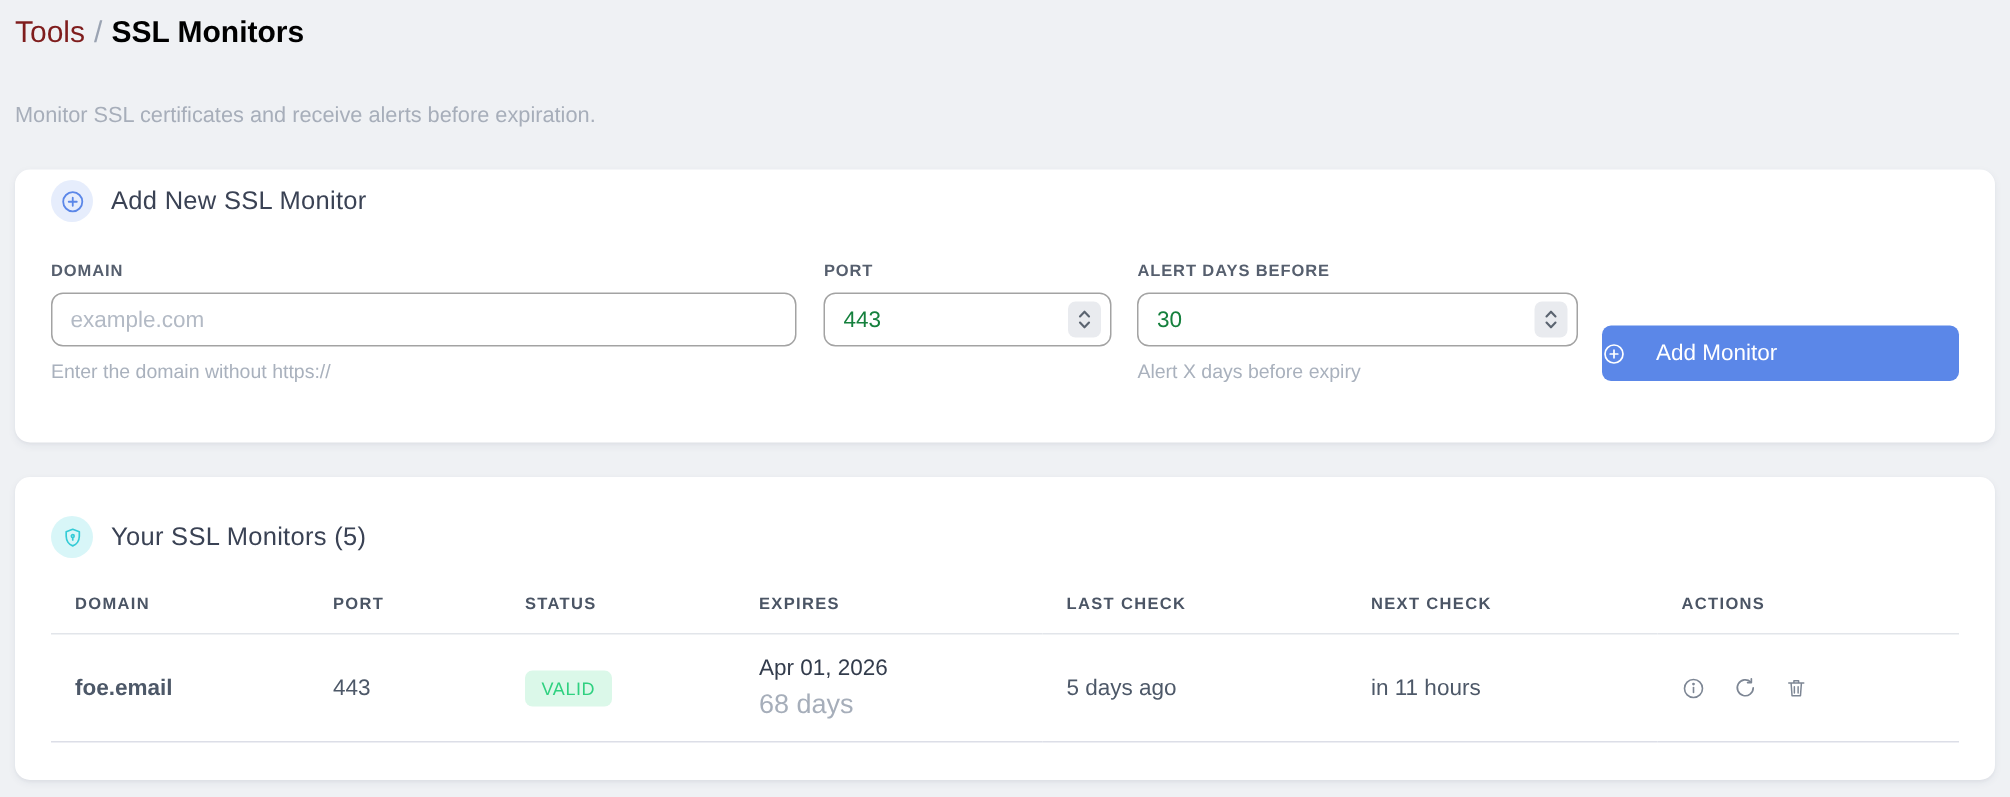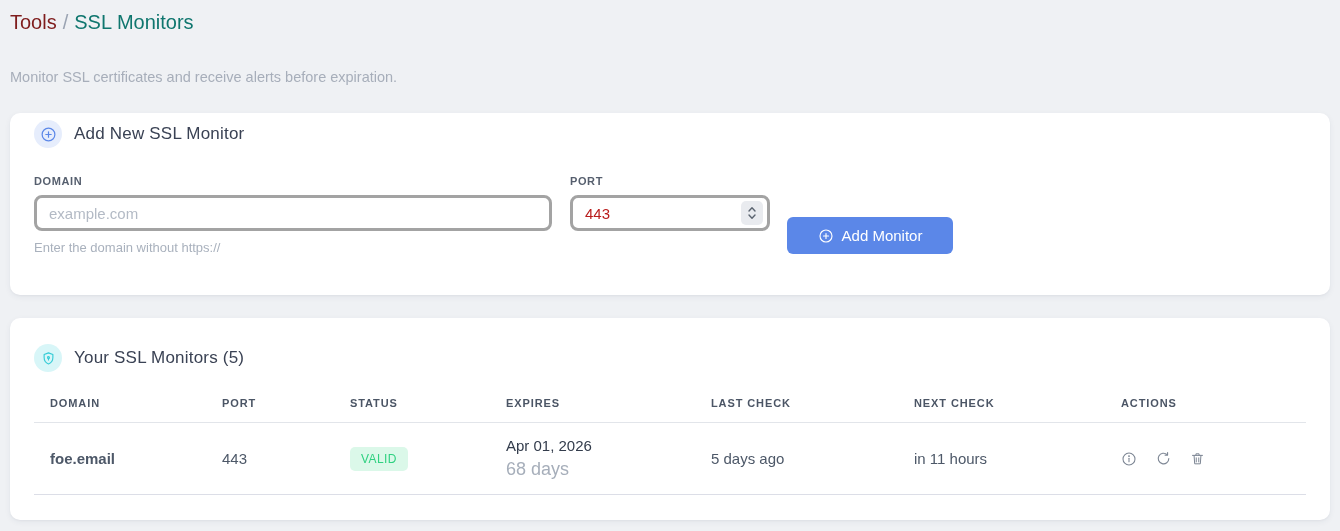--- a/index.html
+++ b/index.html
@@ -8,21 +8,21 @@
     background: #eff1f4;
     font-family: "Liberation Sans", sans-serif;
     color: #333c4c;
   }
   .page { padding: 8px 10px 0 10px; }
 
   
   .breadcrumb { font-size: 20px; line-height: 28px; }
   .crumb-parent { color: #7f1d1d; font-weight: 400; }
   .crumb-sep { color: #9aa3b2; margin: 0 6px; }
-  .crumb-current { color: #0f766e; font-weight: 400; }
+  .crumb-current { color: #000000; font-weight: 700; }
   .subtitle { margin-top: 33px; font-size: 14.5px; color: #a7aeba; }
 
   
   .card {
     background: #ffffff;
     border-radius: 10px;
     box-shadow: 0 2px 6px rgba(40,50,80,0.06), 0 1px 2px rgba(40,50,80,0.04);
   }
   .card-add { margin-top: 28px; padding: 7px 24px 20px 24px; height: 182px; }
   .card-list { margin-top: 23px; padding: 26px 24px 0 24px; height: 202px; }
@@ -42,42 +42,42 @@
   .field { display: flex; flex-direction: column; }
   .field-domain { width: 518px; margin-right: 18px; }
   .field-port { width: 200px; margin-right: 17px; }
   .field-alert { width: 306px; margin-right: 16px; }
   .field-label {
     font-size: 11px; font-weight: 700; color: #565f6e;
     letter-spacing: 0.6px; margin-bottom: 8px;
   }
   .text-input {
     height: 36px; width: 100%;
-    border: 3px solid #a3a3a3; border-radius: 8px;
-    padding: 0 12px; font-size: 15px; color: #b91c1c;
+    border: 1px solid #a3a3a3; border-radius: 8px;
+    padding: 0 12px; font-size: 15px; color: #15803d;
     font-family: "Liberation Sans", sans-serif;
     outline: none; background: #fff;
   }
   .text-input::placeholder { color: #b3bac5; }
   .input-wrap { position: relative; width: 100%; }
   .spinner {
     position: absolute; right: 7px; top: 6px;
     width: 22px; height: 24px; border-radius: 5px;
     background: #e9ebef; display: flex; align-items: center; justify-content: center;
     cursor: pointer;
   }
   .field-help { margin-top: 9px; font-size: 13px; color: #a9b1bd; }
 
   .btn-col { padding-top: 42px; flex: 1; }
   .btn-primary {
-    width: 166px; height: 37px;
+    width: 238px; height: 37px;
     background: #5b87e8; color: #ffffff;
     border: none; border-radius: 6px;
     font-size: 15px; font-family: "Liberation Sans", sans-serif;
-    display: flex; align-items: center; justify-content: center; gap: 8px;
+    display: flex; align-items: center; gap: 20px;
     cursor: pointer;
   }
 
   
   .monitors-table { width: 100%; border-collapse: collapse; margin-top: 17px; }
   .monitors-table th {
     text-align: left; font-size: 11px; font-weight: 700;
     color: #4b5565; letter-spacing: 0.9px;
     padding: 8px 16px 13px 16px;
     border-bottom: 1px solid #e2e5ea;
@@ -135,20 +135,32 @@
         <div class="input-wrap">
           <input class="text-input" type="text" value="443" style="">
           <span class="spinner">
             <svg width="10" height="14" viewBox="0 0 10 14" fill="none" stroke="#5b6470" stroke-width="1.4" stroke-linecap="round" stroke-linejoin="round">
               <path d="M2 5l3-3.2L8 5M2 9l3 3.2L8 9"></path>
             </svg>
           </span>
         </div>
       </div>
 
+      <div class="field field-alert">
+        <label class="field-label">ALERT DAYS BEFORE</label>
+        <div class="input-wrap">
+          <input class="text-input" type="text" value="30" style="">
+          <span class="spinner">
+            <svg width="10" height="14" viewBox="0 0 10 14" fill="none" stroke="#5b6470" stroke-width="1.4" stroke-linecap="round" stroke-linejoin="round">
+              <path d="M2 5l3-3.2L8 5M2 9l3 3.2L8 9"></path>
+            </svg>
+          </span>
+        </div>
+        <div class="field-help">Alert X days before expiry</div>
+      </div>
 
       <div class="btn-col">
         <button class="btn-primary">
           <span style="display:flex;">
             <svg width="16" height="16" viewBox="0 0 24 24" fill="none" stroke="#ffffff" stroke-width="1.7" stroke-linecap="round">
               <circle cx="12" cy="12" r="9"></circle>
                 <path d="M12 8.2v7.6M8.2 12h7.6"></path>
             </svg>
           </span>
           <span>Add Monitor</span>

